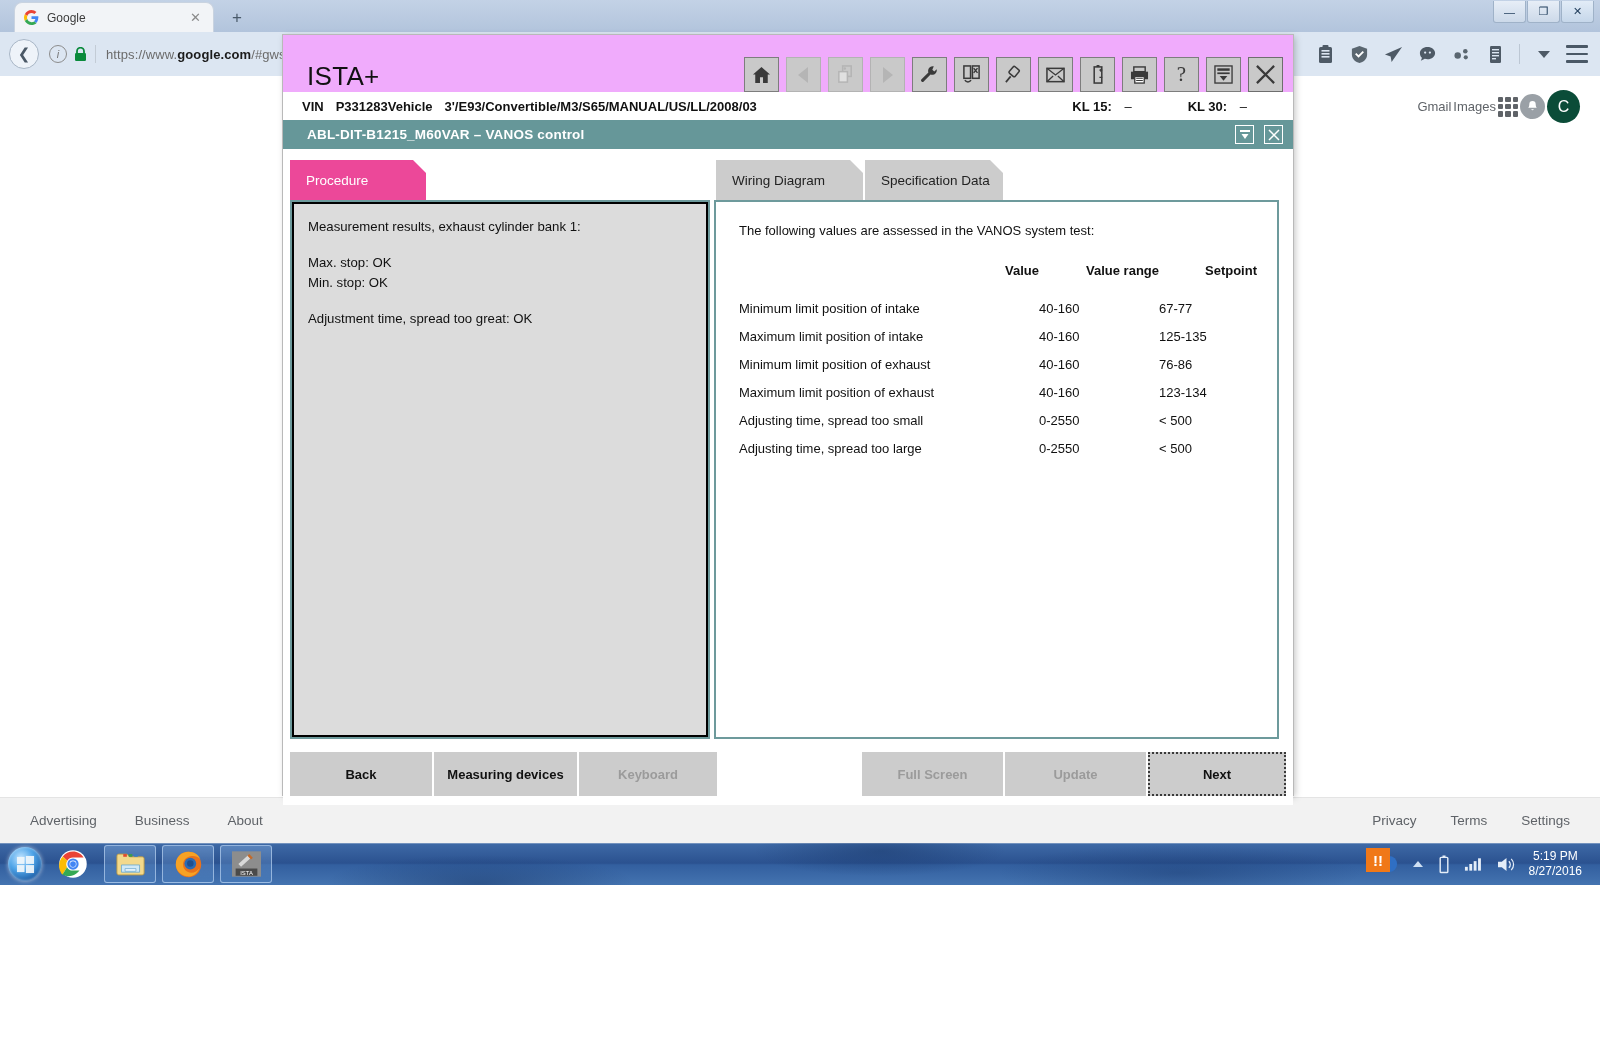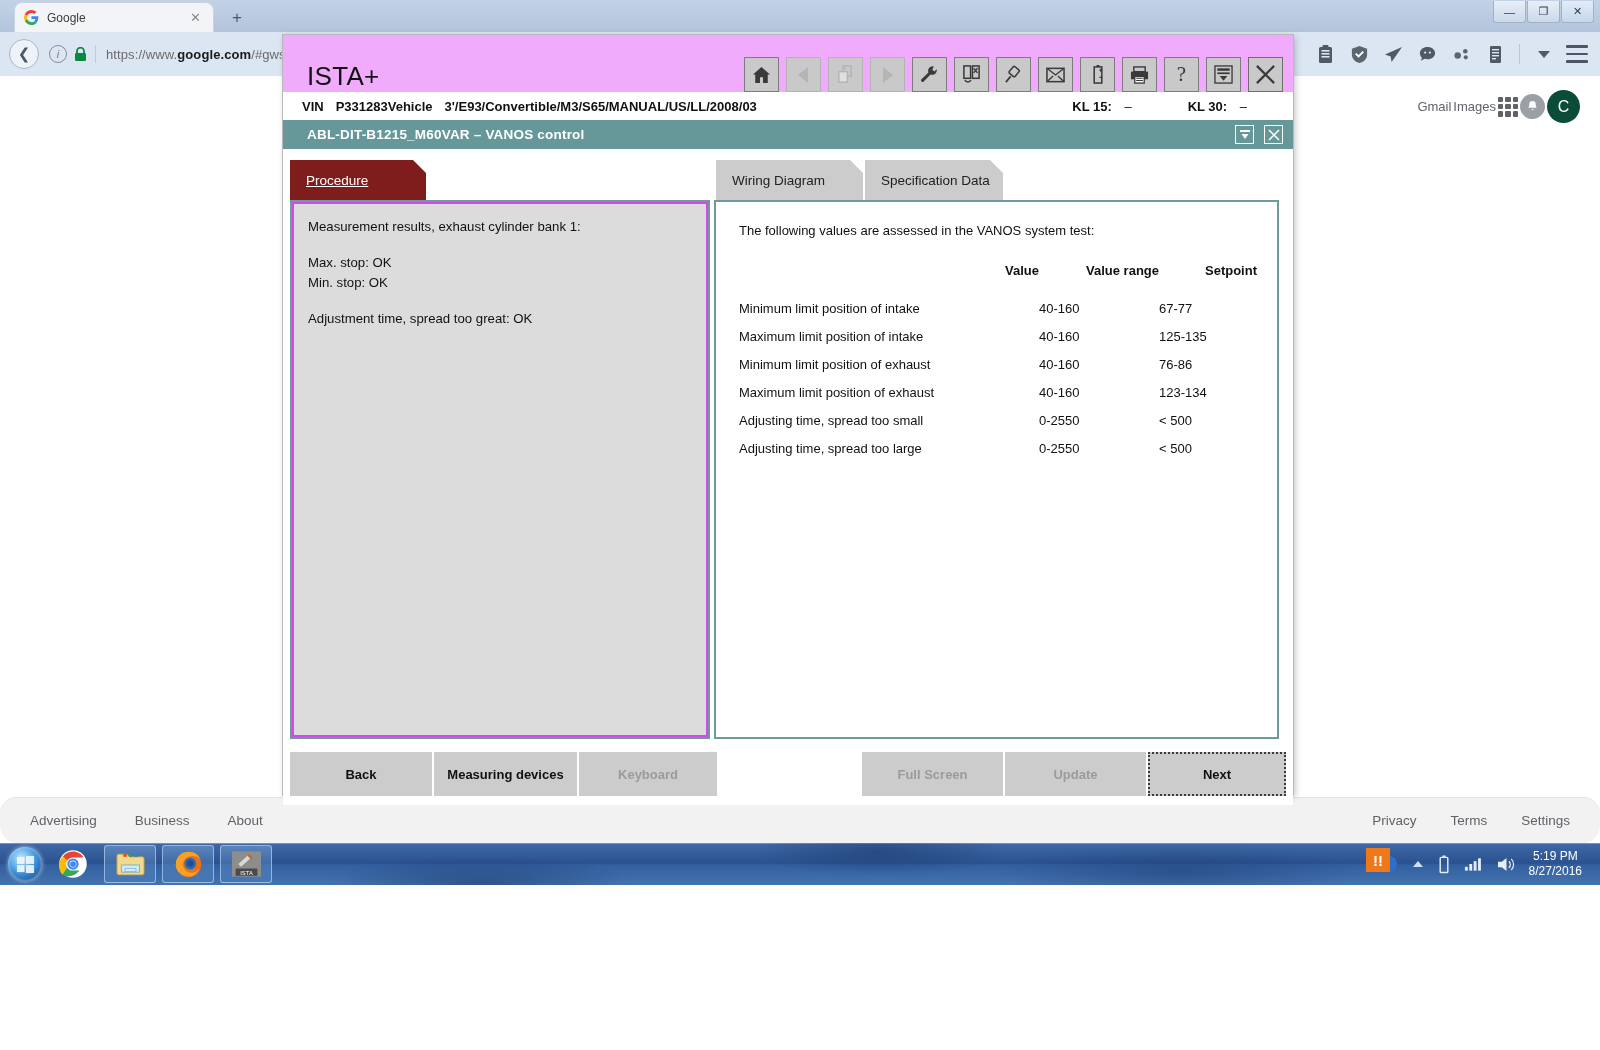--- a/index.html
+++ b/index.html
@@ -93,21 +93,21 @@
   .g-link{ font-size:13px; color:#5f6368; cursor:pointer; }
   .g-apps{ width:20px;height:20px; display:grid; grid-template-columns:repeat(3,1fr); gap:2.4px; cursor:pointer;}
   .g-apps i{ background:#5f6368; border-radius:1px; display:block;}
   .g-bell{ width:25px;height:25px;border-radius:50%;background:#9aa0a6;display:flex;align-items:center;justify-content:center;cursor:pointer;}
   .g-avatar{ width:33px;height:33px;border-radius:50%;background:#0b4c38;color:#fff;
     display:flex;align-items:center;justify-content:center;font-size:16px;cursor:pointer;}
 
   .g-footer{
     position:absolute; left:0; bottom:0; width:1600px; height:46px;
     background:#f2f2f2; border-top:1px solid #e4e4e4;
-    display:flex; align-items:center; box-sizing:border-box;border-radius:17px;
+    display:flex; align-items:center; box-sizing:border-box;
   }
   .g-footer-left{ display:flex; gap:38px; margin-left:30px; }
   .g-footer-right{ display:flex; gap:34px; margin-left:auto; margin-right:30px; }
   .g-footer a{ font-size:13.5px; color:#5f6368; text-decoration:none; cursor:pointer; }
 
   
   .ista{
     position:absolute; left:283px; top:35px; width:1010px; height:760px;
     background:#ffffff;
     box-shadow: 0 0 0 1px #b9b9b9, 2px 2px 7px rgba(0,0,0,.25);
@@ -146,29 +146,29 @@
   .ista-body{ position:relative; background:#fff; height:656px; }
 
   
   .tabrow{ position:absolute; left:7px; top:11px; width:996px; height:40px; }
   .ptab{
     position:absolute; top:0; height:40px; box-sizing:border-box;
     display:flex; align-items:center; font-size:13.5px;
     clip-path: polygon(0 0, calc(100% - 13px) 0, 100% 13px, 100% 100%, 0 100%);
   }
   .ptab .lbl{ margin-left:16px; }
-  .ptab.active{ background:#7f1d1d; color:#fff;text-decoration:underline; }
+  .ptab.active{ background:#ec4899; color:#fff; }
   .ptab.inactive{ background:#cccccc; color:#222; }
 
   
   .pane{
     position:absolute; top:51px; box-sizing:border-box;
     border:2px solid #6d9a9c;
   }
-  .pane-left{ left:7px; width:420px; height:539px; background:#d946ef; padding:2px; }
+  .pane-left{ left:7px; width:420px; height:539px; background:#000000; padding:2px; }
   .pane-left-inner{ width:100%; height:100%; background:#dcdcdc; box-sizing:border-box; padding:13px 14px; }
   .pane-right{ left:431px; width:565px; height:539px; background:#fff; padding:18px 20px; }
 
   .proc-line{ font-size:13.2px; color:#111; line-height:20.5px; }
   .proc-gap{ height:15px; }
 
   .intro{ font-size:13px; color:#111; margin:3px 0 0 3px; }
   .spectable{ width:100%; border-collapse:collapse; margin-top:25px; }
   .spectable th{
     text-align:right; font-size:13px; font-weight:bold; color:#111;

